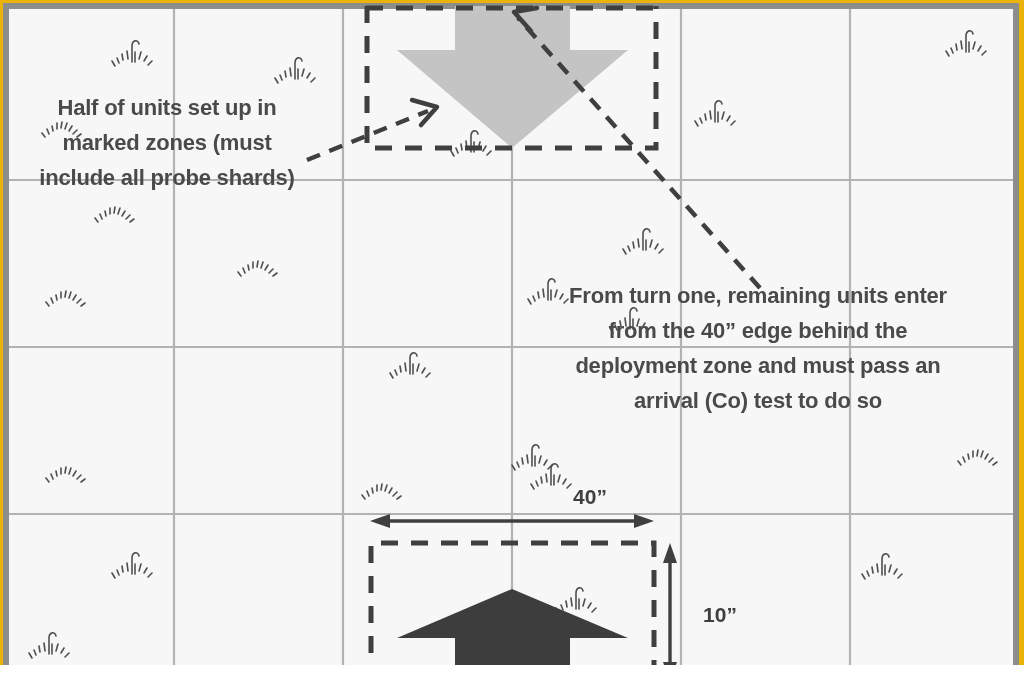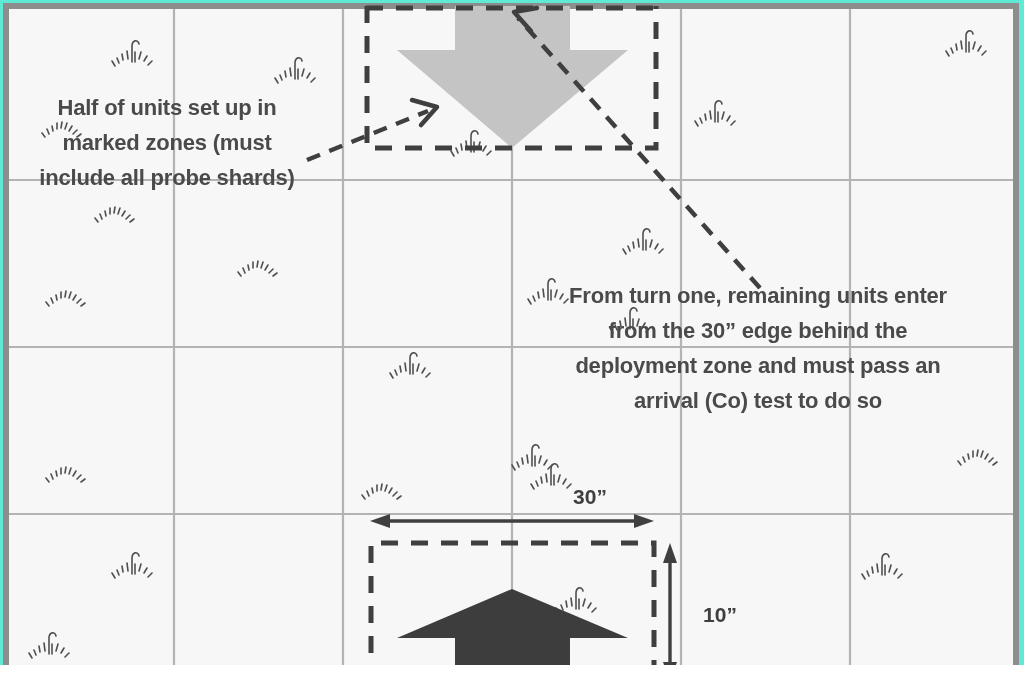--- a/index.html
+++ b/index.html
@@ -4,21 +4,21 @@
 <style>
   html, body {
     margin: 0;
     padding: 0;
     background: #ffffff;
   }
   #board {
     position: relative;
     width: 1024px;
     height: 665px;
-    background: #5eead4;
+    background: #eab308;
     font-family: "Liberation Sans", sans-serif;
     overflow: hidden;
   }
   #svg-layer {
     position: absolute;
     left: 0;
     top: 0;
     width: 1024px;
     height: 689px;
   }
@@ -175,19 +175,19 @@
       <path d="M 654 521 L 634 514 L 634 528 Z" fill="#3f3f3f"></path>
 
       <line x1="670" y1="551" x2="670" y2="674" stroke="#3f3f3f" stroke-width="3.4"></line>
       <path d="M 670 543 L 663 563 L 677 563 Z" fill="#3f3f3f"></path>
       <path d="M 670 682 L 663 662 L 677 662 Z" fill="#3f3f3f"></path>
     </g>
   </svg>
 
   <div class="ann-text" id="note-setup">Half of units set up in marked zones (must include all probe shards)</div>
 
-  <div class="ann-text" id="note-reserves">From turn one, remaining units enter from the 30” edge behind the deployment zone and must pass an arrival (Co) test to do so</div>
+  <div class="ann-text" id="note-reserves">From turn one, remaining units enter from the 40” edge behind the deployment zone and must pass an arrival (Co) test to do so</div>
 
-  <div class="dim-label" id="dim-width-label">30”</div>
+  <div class="dim-label" id="dim-width-label">40”</div>
 
   <div class="dim-label" id="dim-height-label">10”</div>
 
 </div>
 
 </body></html>

